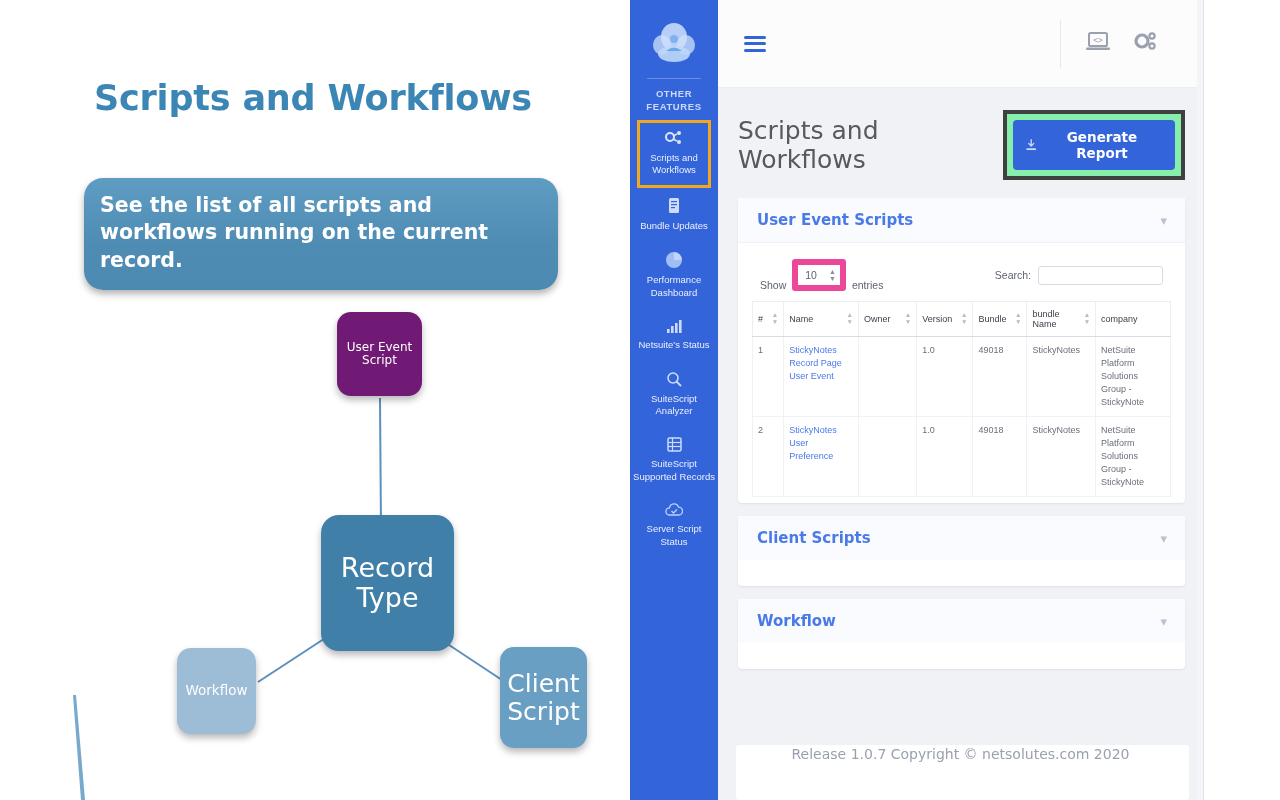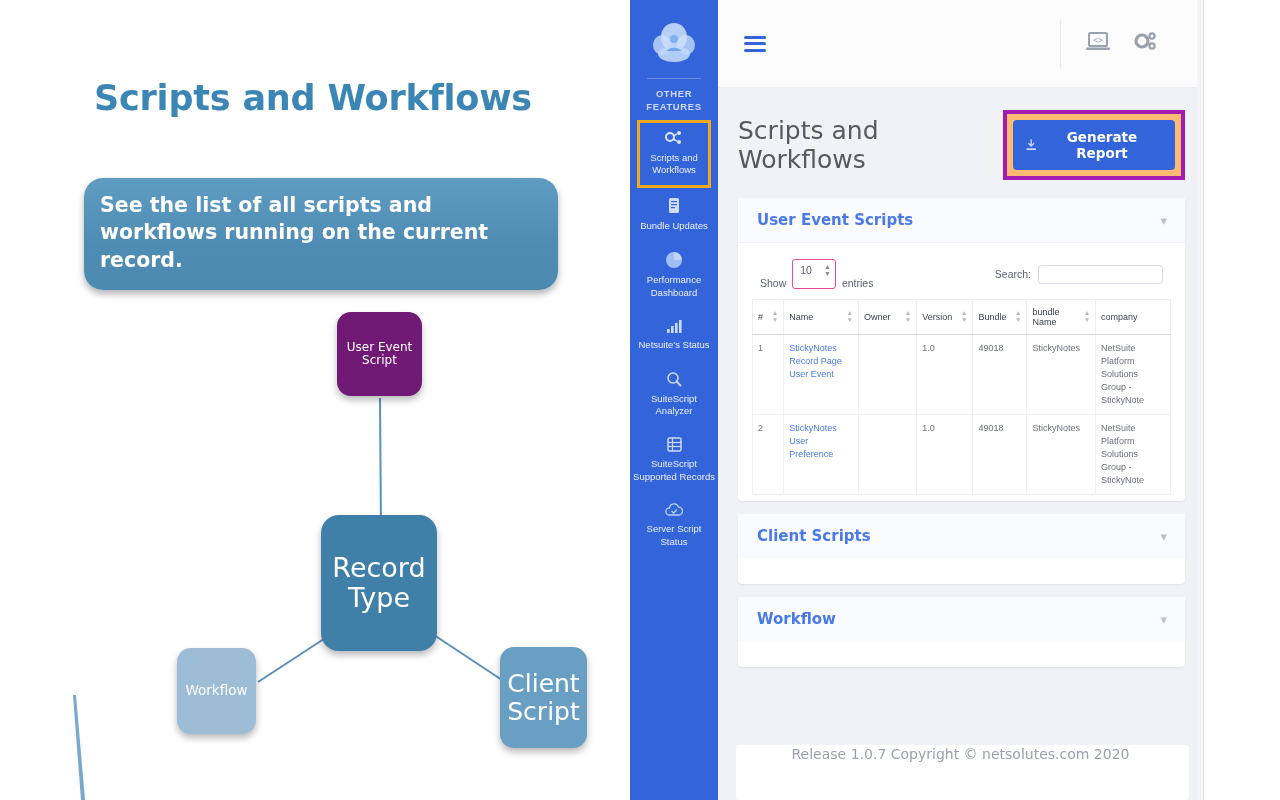--- a/index.html
+++ b/index.html
@@ -46,21 +46,21 @@
     box-shadow: 0 4px 7px rgba(0,0,0,0.28);
     font-family: "DejaVu Sans", sans-serif;
     line-height: 1.12;
     z-index: 2;
   }
   .node-ue {
     left: 337px; top: 22px; width: 85px; height: 84px;
     background: #701a75; font-size: 12px;
   }
   .node-record {
-    left: 321px; top: 225px; width: 116px; height: 136px;
+    left: 321px; top: 225px; width: 133px; height: 136px;
     background: #3f7fa8; font-size: 27px; border-radius: 18px;
   }
   .node-wf {
     left: 177px; top: 358px; width: 79px; height: 86px;
     background: #9dbcd6; font-size: 13.5px;
   }
   .node-cs {
     left: 500px; top: 357px; width: 87px; height: 101px;
     background: #6a9fc4; font-size: 25px;
   }
@@ -107,21 +107,21 @@
   .hamburger { width: 22px; cursor: pointer; }
   .hamburger span { display:block; height: 3px; background: #3464d9; border-radius: 2px; margin: 3.5px 0; }
   .top-spacer { flex: 1; }
   .top-sep { width: 1px; height: 48px; background: #e6e8ee; margin-right: 24px; }
   .top-icon { margin-right: 22px; color: #9aa0ad; cursor: pointer; }
 
   .content { padding: 22px 18px 0 20px; height: calc(800px - 88px); position: relative; }
 
   .page-head { display:flex; align-items:center; justify-content: space-between; margin-bottom: 18px; }
   .page-title { font-size: 25px; color: #555a61; font-weight: 400; font-family: "DejaVu Sans", sans-serif; }
-  .gen-wrap { border: 4px solid #a21caf; padding: 6px; background: #fdba74; }
+  .gen-wrap { border: 4px solid #404040; padding: 6px; background: #86efac; }
   .gen-btn {
     background: #3464d9; color: #fff; border: none; border-radius: 4px;
     padding: 9px 13px; font-size: 13.5px; font-weight: 700;
     display: flex; align-items: center; gap: 6px; cursor: pointer;
     font-family: "DejaVu Sans", sans-serif;
   }
 
   .panel { background: #ffffff; border-radius: 4px; box-shadow: 0 1px 2px rgba(20,30,60,0.08); margin-bottom: 13px; }
   .panel-head {
     display: flex; align-items: center; justify-content: space-between;
@@ -130,21 +130,21 @@
   }
   .panel-title { color: #4a7ae8; font-size: 15px; font-weight: 700; font-family: "DejaVu Sans", sans-serif; }
   .chev { color: #b9c0cf; font-size: 13px; }
   .panel-body { padding: 10px 14px 6px; }
   .panel.collapsed .panel-head { border-bottom: none; }
   .panel.collapsed { padding-bottom: 26px; }
 
   .dt-controls { display: flex; align-items: center; justify-content: space-between; padding: 6px 8px 10px; font-size: 10.5px; color: #5c6270; }
   .dt-show { display:flex; align-items:flex-end; gap: 6px; }
   .dt-select {
-    border: 1px solid #ec4899; border-radius: 3px; padding: 3px 4px 11px 7px;
+    border: 6px solid #ec4899; border-radius: 3px; padding: 3px 4px 3px 7px;
     font-size: 10.5px; color: #5c6270; background:#fff; display:flex; align-items:center; gap:12px;
   }
   .dt-select .spin { font-size: 7px; line-height: 1; color:#8a8f9b; }
   .dt-search { display:flex; align-items:center; gap: 7px; }
   .dt-search input {
     border: 1px solid #d7dbe3; border-radius: 3px; height: 19px; width: 125px;
     background: #fff; outline: none;
   }
   table.dt { width: 100%; border-collapse: collapse; table-layout: fixed; font-size: 9px; }
   table.dt th {

